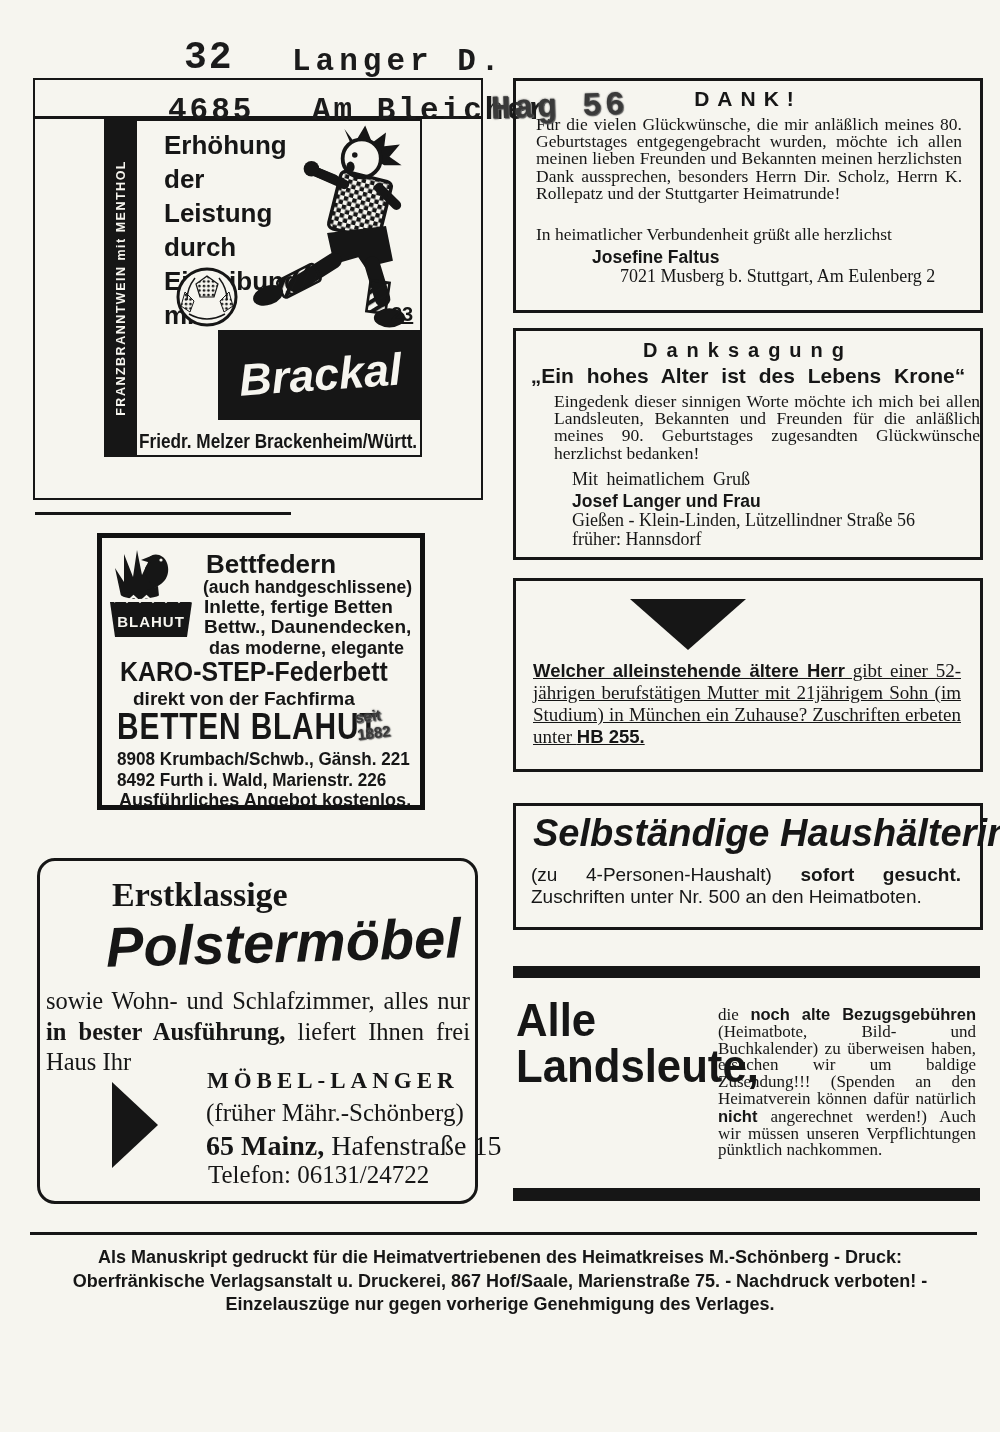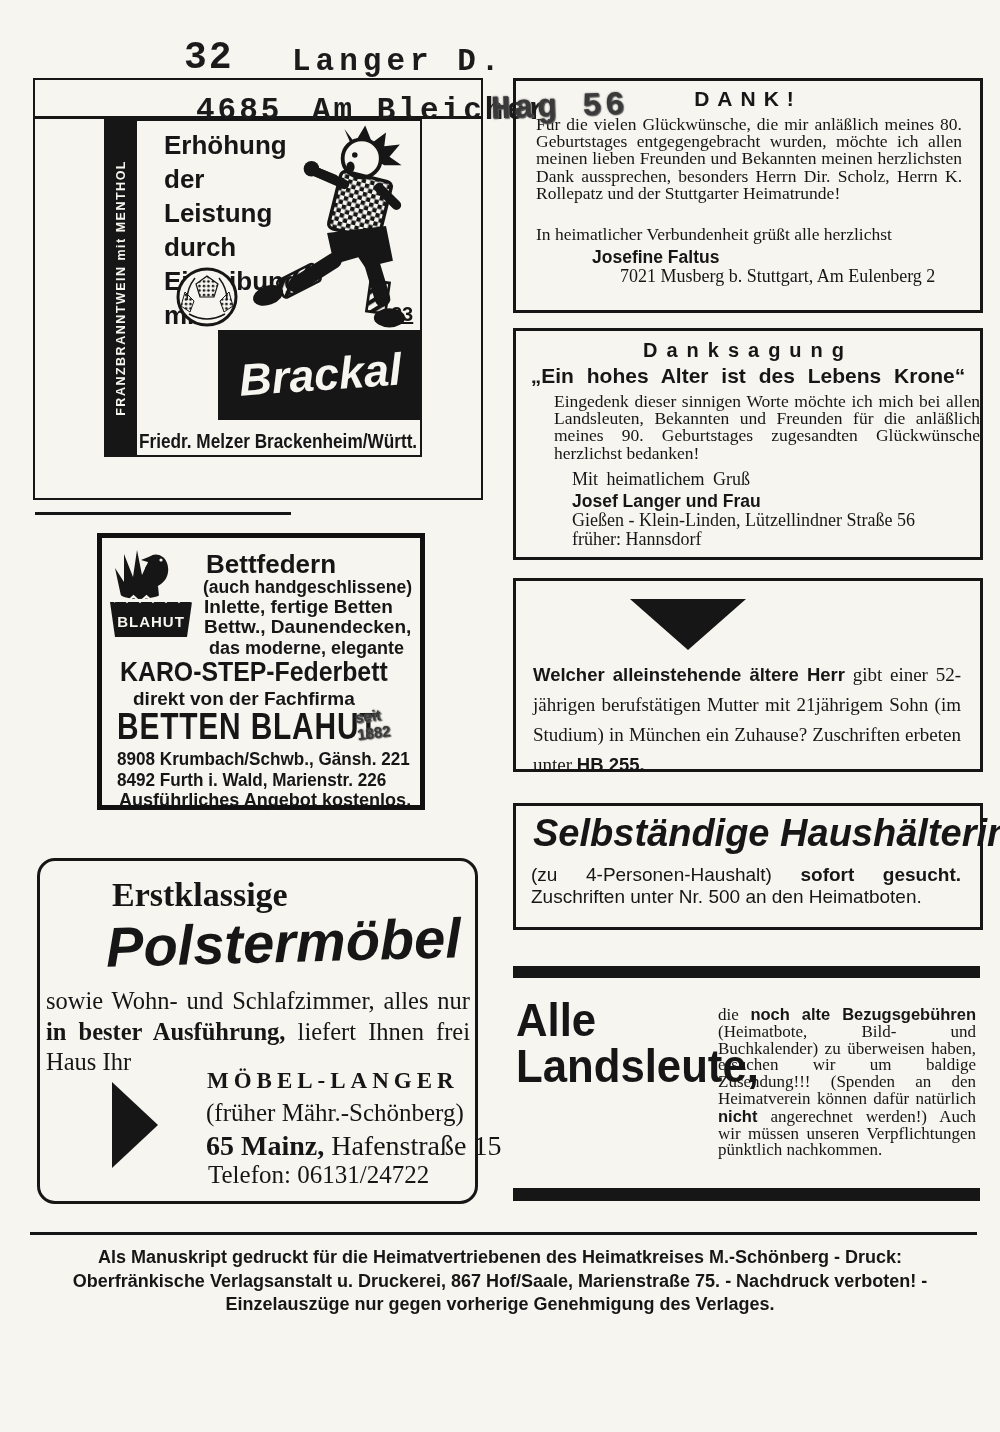--- a/index.html
+++ b/index.html
@@ -30,21 +30,21 @@
   .tri-right { width:0; height:0; border-top:43px solid transparent; border-bottom:43px solid transparent; border-left:46px solid #161616; }
   .smudge { color:#3a3a3a; text-shadow:0 0 2px #6b6b6b, 1px 1px 1px #555; }
 </style>
 </head>
 <body>
 
 <div class="page">
 
   <span class="abs typed" style="left:184px; top:36px; font-size:38px; letter-spacing:2px;">32</span>
   <span class="abs typed" style="left:292px; top:44px; font-size:31px; letter-spacing:5px;">Langer D.</span>
-  <span class="abs typed" style="left:196px; top:93px; font-size:31px; letter-spacing:3px;">4685</span>
+  <span class="abs typed" style="left:168px; top:93px; font-size:31px; letter-spacing:3px;">4685</span>
   <span class="abs typed" style="left:312px; top:93px; font-size:31px; letter-spacing:3px;">Am Bleicher</span>
   <span class="abs typed smudge" style="left:491px; top:89px; font-size:33px; letter-spacing:3px; transform:rotate(-2deg);">Hag 56</span>
 
   <div class="abs" style="left:33px; top:78px; width:450px; height:422px; border:2.5px solid #161616;"></div>
   <div class="abs ink" style="left:35px; top:116px; width:446px; height:2.5px;"></div>
   <div class="abs" style="left:104px; top:119px; width:318px; height:338px; border:2px solid #161616;"></div>
   <div class="abs ink" style="left:104px; top:119px; width:33px; height:338px; display:flex; align-items:center; justify-content:center;">
     <span class="vbar-text">FRANZBRANNTWEIN mit MENTHOL</span>
   </div>
   <div class="abs sans b" style="left:164px; top:128px; font-size:26px; line-height:34px;">
@@ -184,21 +184,21 @@
   <div class="abs sans b center" style="left:513px; top:364px; width:470px; font-size:21px; word-spacing:7px;">„Ein hohes Alter ist des Lebens Krone“</div>
   <div class="abs sans b center" style="left:513px; top:339px; width:470px; font-size:20px; letter-spacing:9px;">Danksagung</div>
   <div class="abs serif just" style="left:536px; top:393px; width:426px; font-size:17.5px; line-height:17.2px;margin-left:18px;">Eingedenk dieser sinnigen Worte möchte ich mich bei allen Landsleuten, Bekannten und Freunden für die anläßlich meines 90. Geburtstages zugesandten Glückwünsche herzlichst bedanken!</div>
   <div class="abs serif nw" style="left:572px; top:469px; font-size:18px; word-spacing:4px;">Mit heimatlichem Gruß</div>
   <div class="abs sans b nw" style="left:572px; top:491px; font-size:17.5px;">Josef Langer und Frau</div>
   <div class="abs serif nw" style="left:572px; top:510px; font-size:18px;">Gießen - Klein-Linden, Lützellindner Straße 56</div>
   <div class="abs serif nw" style="left:572px; top:529px; font-size:18px;">früher: Hannsdorf</div>
 
   <div class="abs box" style="left:513px; top:578px; width:470px; height:194px;"></div>
   <div class="abs tri-down" style="left:630px; top:599px;"></div>
-  <div class="abs serif just" style="left:533px; top:660px; width:428px; font-size:19px; line-height:30px;">
+  <div class="abs serif just" style="left:533px; top:660px; width:428px; font-size:19px; line-height:22px;text-decoration:underline;">
     <span class="sans b" style="font-size:18.5px;">Welcher alleinstehende ältere Herr</span><span> gibt einer 52-jährigen berufstätigen Mutter mit 21jährigem Sohn (im Studium) in München ein Zuhause? Zuschriften erbeten unter </span><span class="sans b" style="font-size:18.5px;">HB 255.</span>
   </div>
 
   <div class="abs box" style="left:513px; top:803px; width:470px; height:127px;"></div>
   <span class="abs script nw" style="left:533px; top:812px; font-size:38px;">Selbständige Haushälterin</span>
   <div class="abs sans just" style="left:531px; top:864px; width:430px; font-size:19px; line-height:22px;">
     <span>(zu 4-Personen-Haushalt) </span><span class="b">sofort gesucht.</span><span> Zuschriften unter Nr. 500 an den Heimatboten.</span>
   </div>
 
   <div class="abs ink" style="left:513px; top:966px; width:467px; height:12px;"></div>

